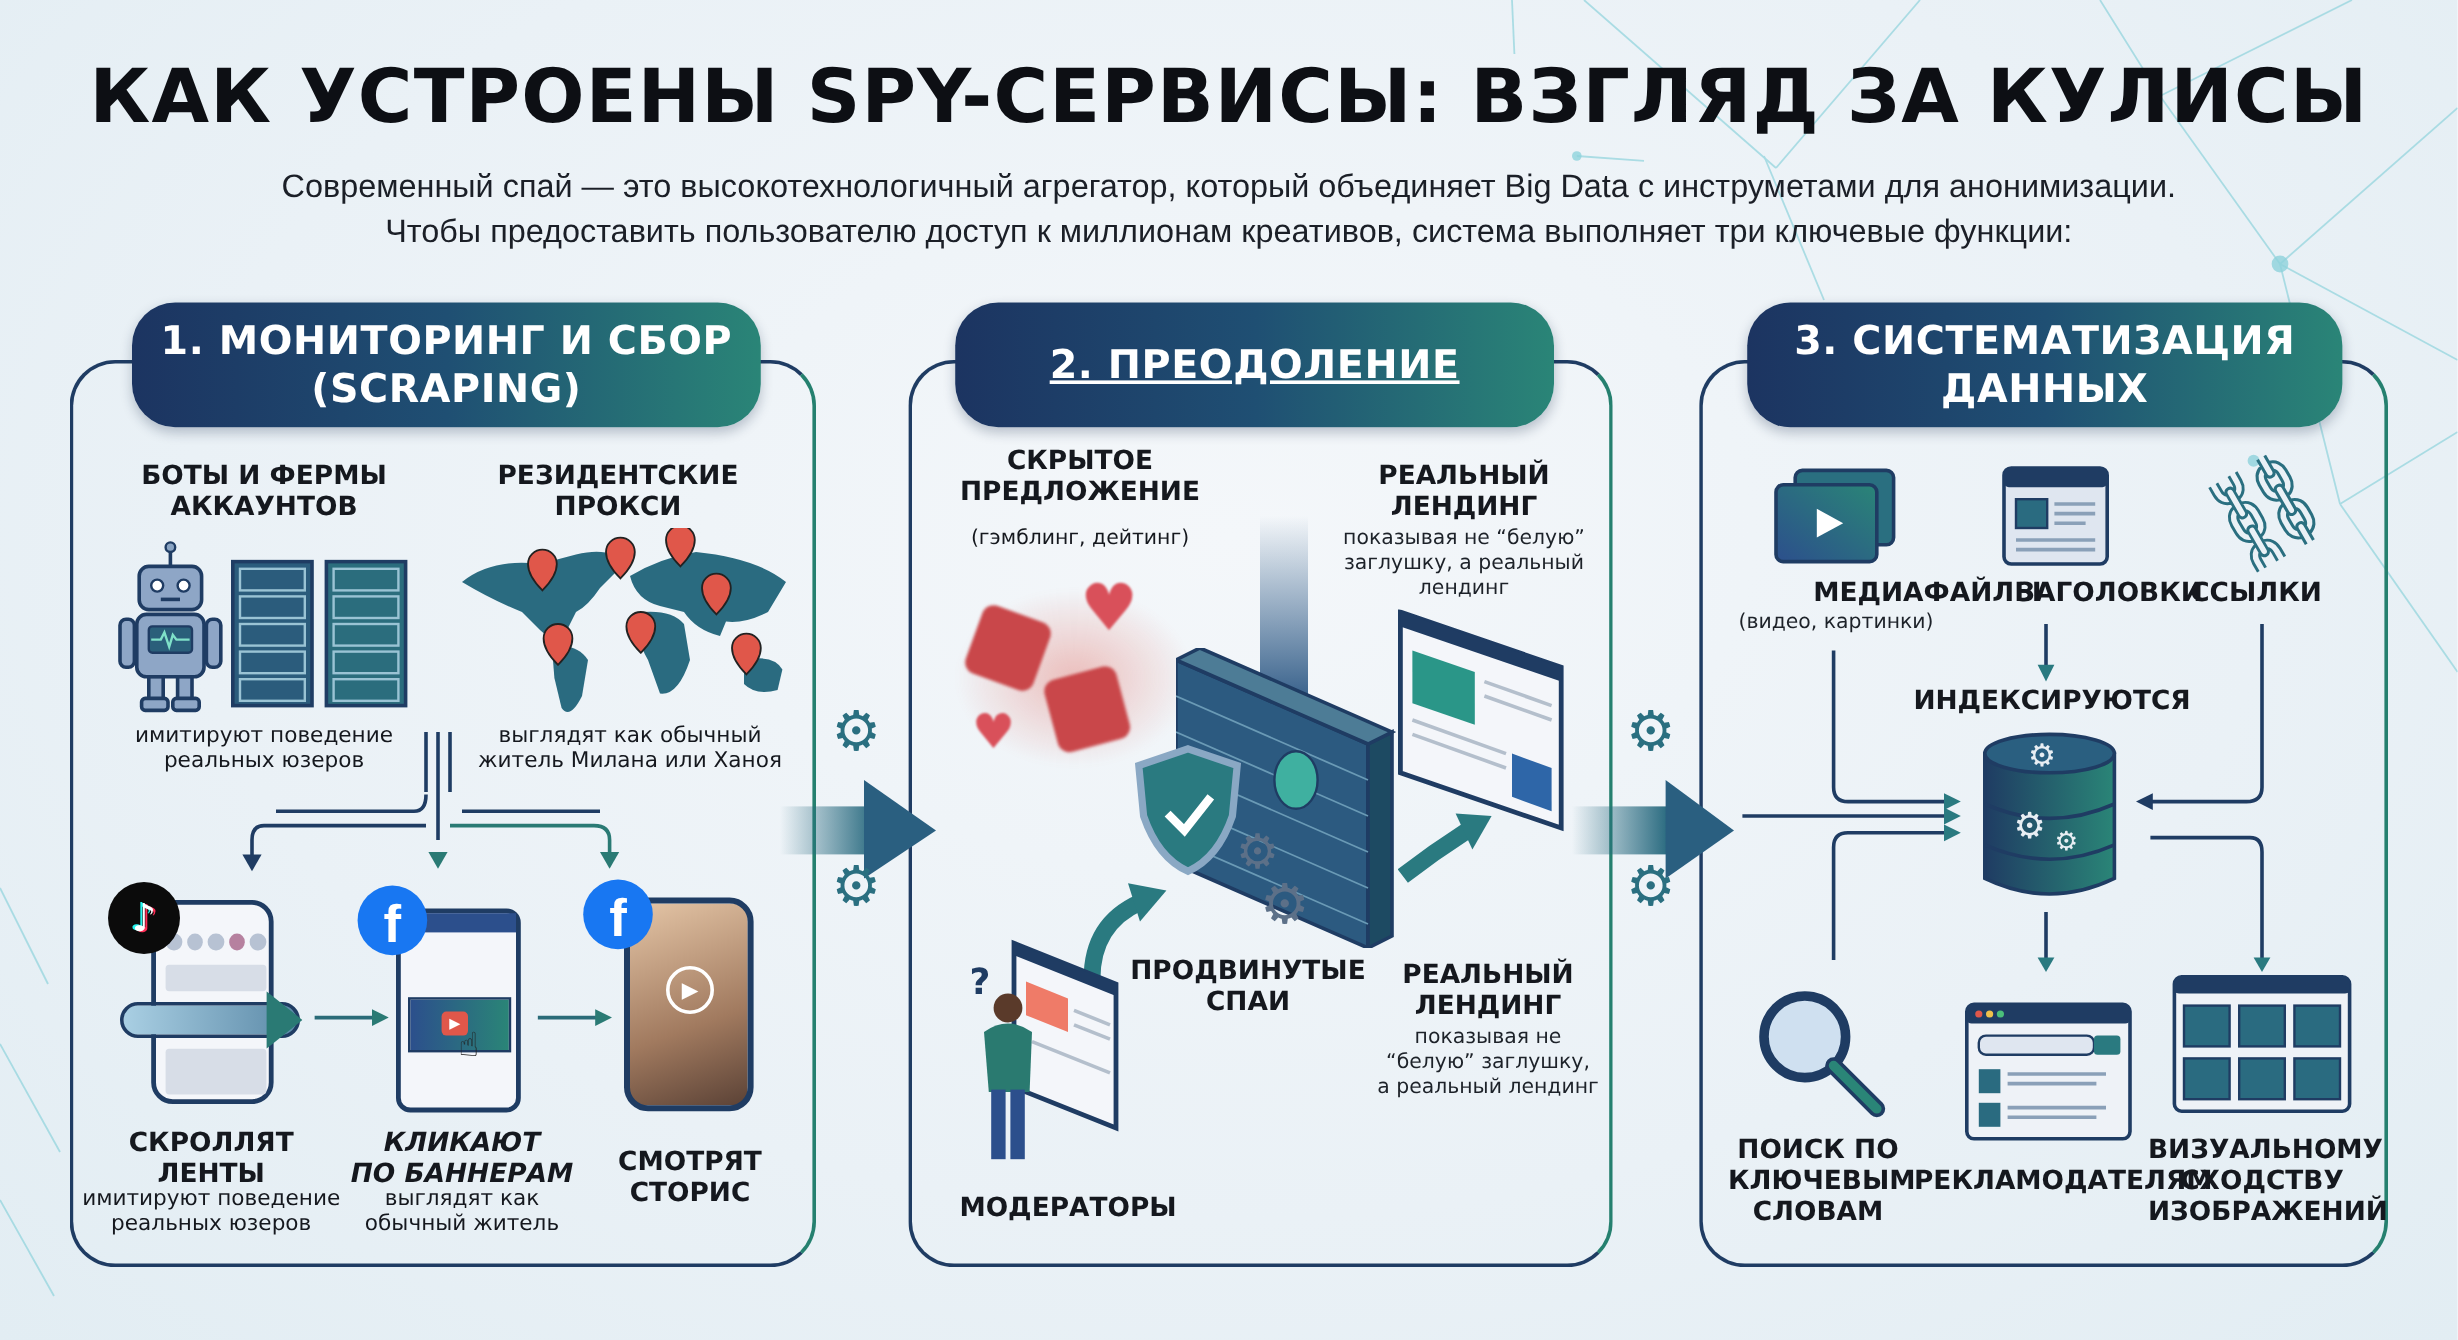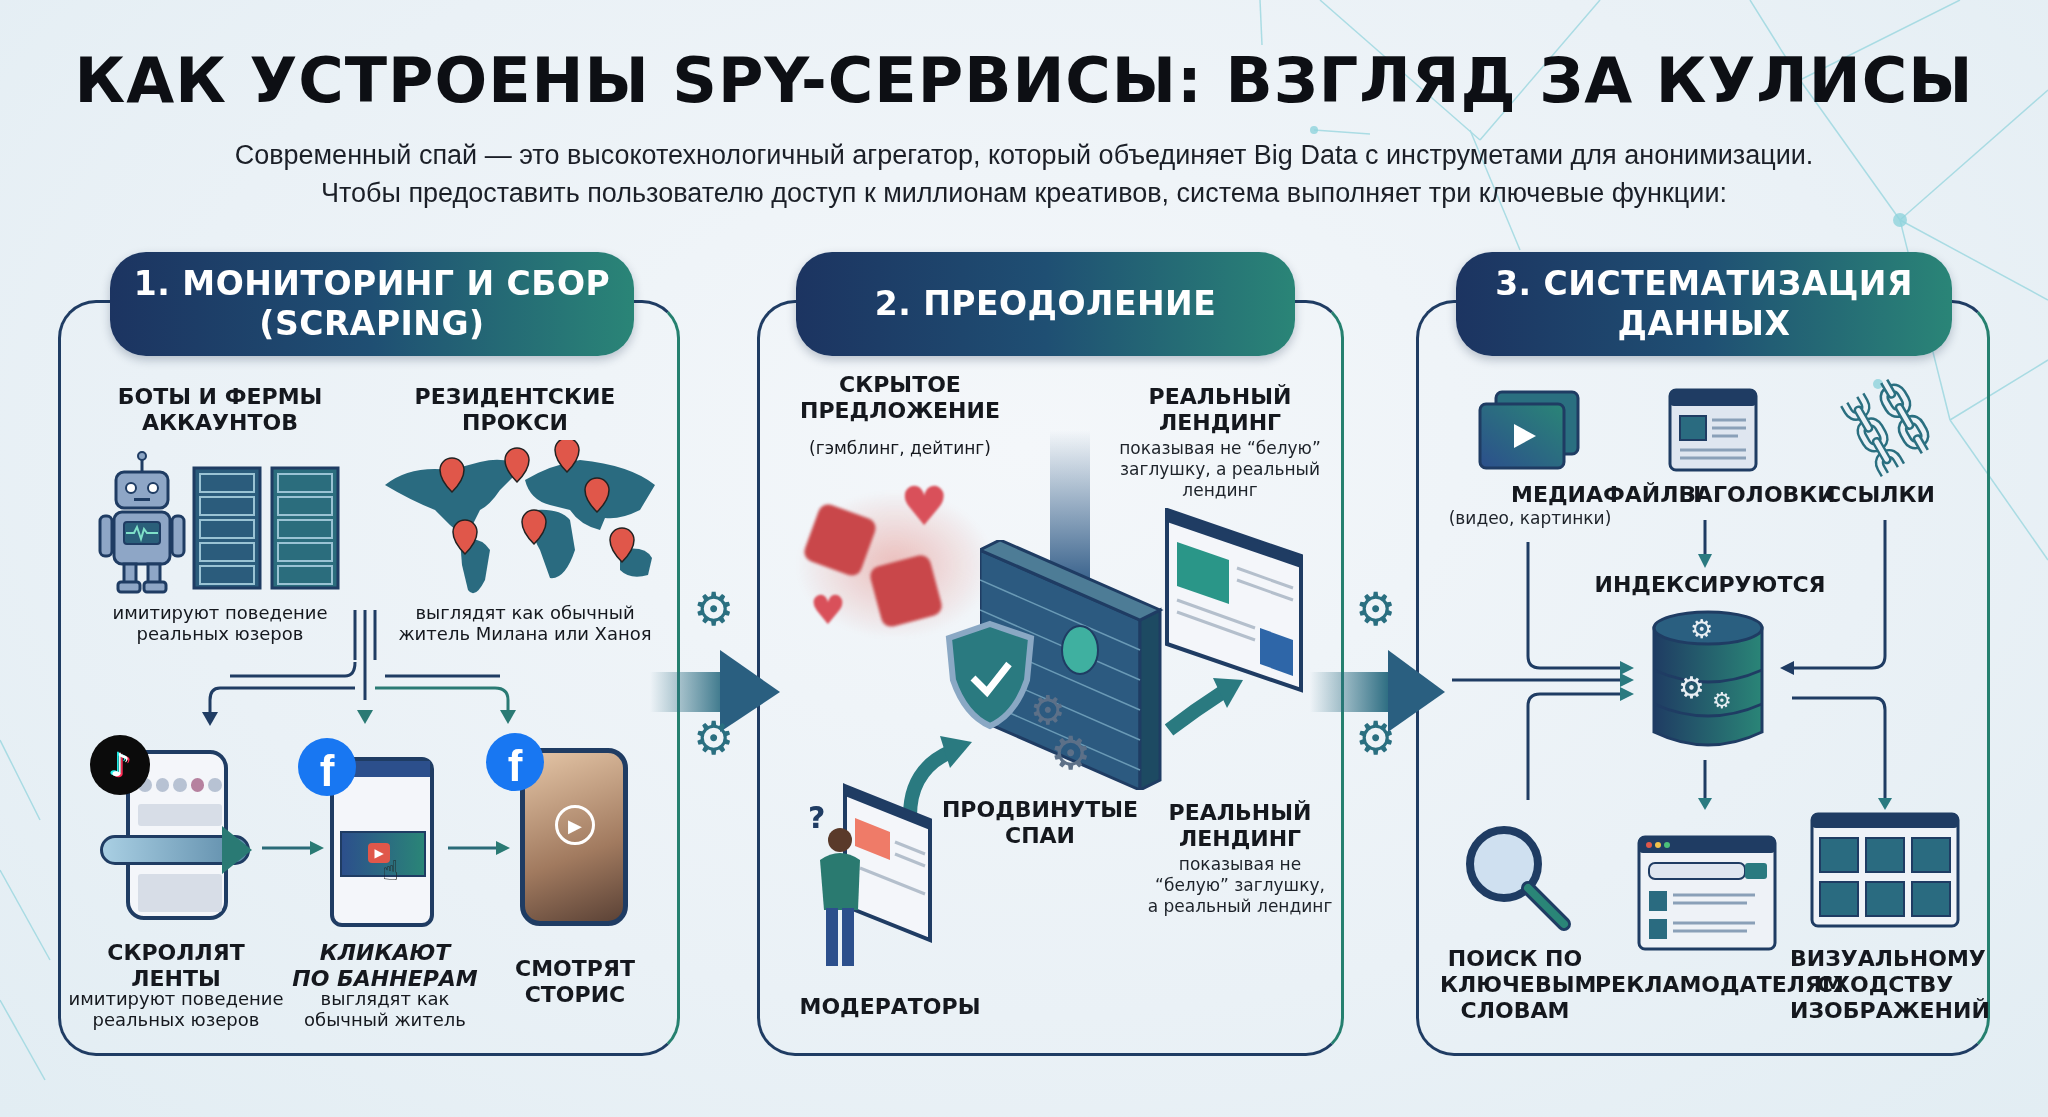--- a/index.html
+++ b/index.html
@@ -30,21 +30,21 @@
   #p2 { left: 757px; width: 587px; }
   #p3 { left: 1416px; width: 574px; }
   .pill {
     position: absolute; top: 252px; height: 104px; border-radius: 36px;
     background: linear-gradient(90deg, #1c3461 0%, #1f4f73 50%, #2a8577 100%);
     color: #fff; font-weight: bold; font-size: 33px; line-height: 40px;
     text-align: center; display: flex; flex-direction: column; justify-content: center;
     box-shadow: 0 4px 10px rgba(20,40,70,0.25); letter-spacing: 0.5px;
   }
   #pill1 { left: 110px; width: 524px; }
-  #pill2 { left: 796px; width: 499px; }
+  #pill2 { left: 796px; width: 499px; text-decoration: underline; }
   #pill3 { left: 1456px; width: 496px; }
   .lbl { position: absolute; text-align: center; font-weight: bold; color: #15181e; }
   .lbl.h { font-size: 22px; line-height: 26px; }
   .lbl.s { font-size: 17px; line-height: 21px; font-weight: normal; color: #1d2229; }
   .lbl.sb { font-size: 18px; line-height: 21px; font-weight: normal; }
   .abs { position: absolute; }
 </style>
 </head>
 <body>
 

